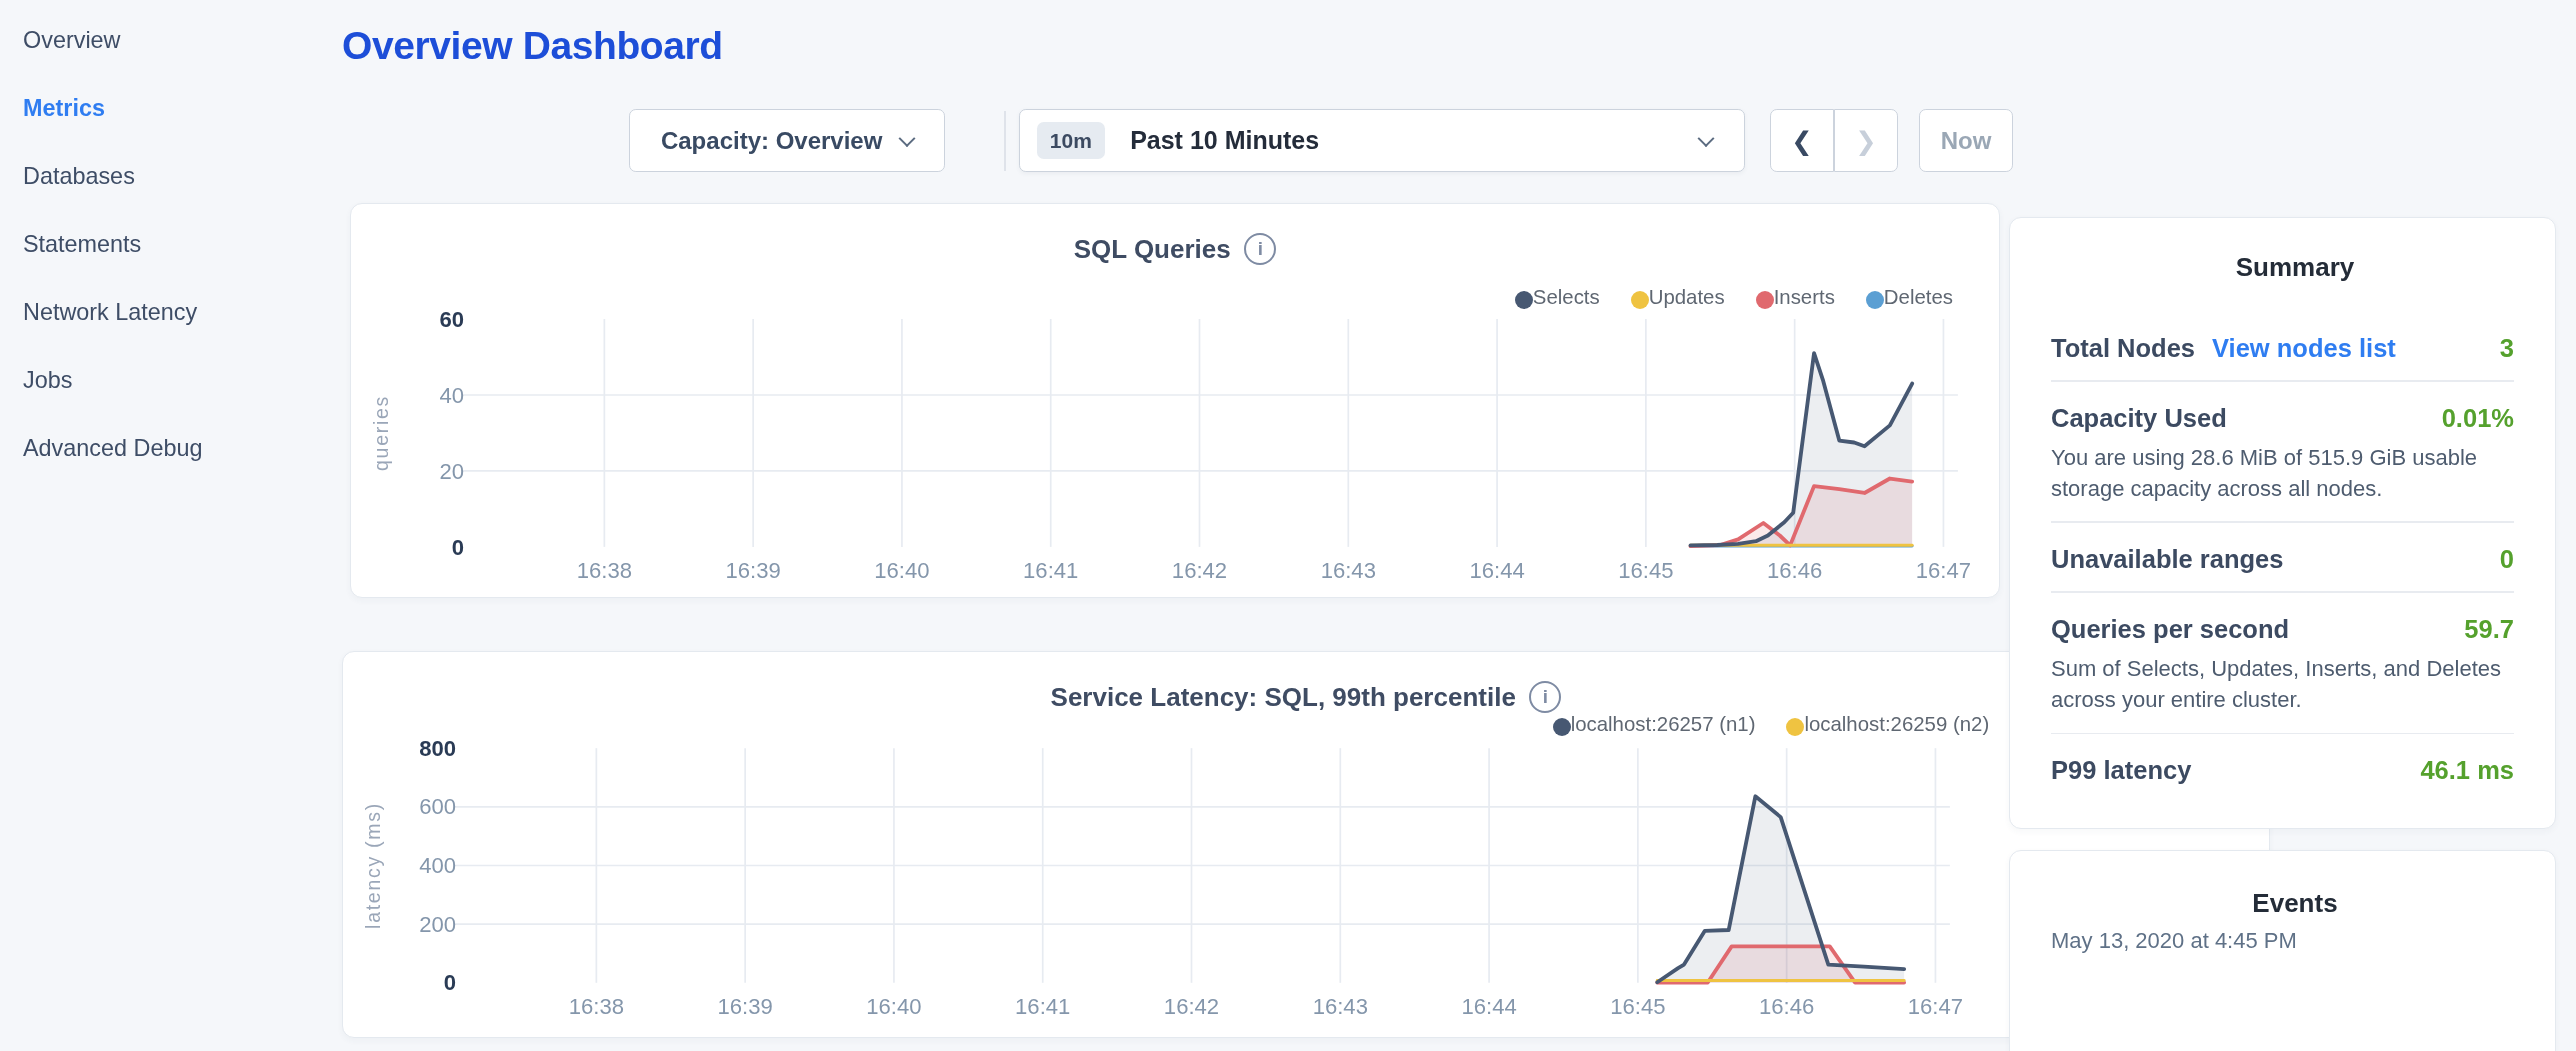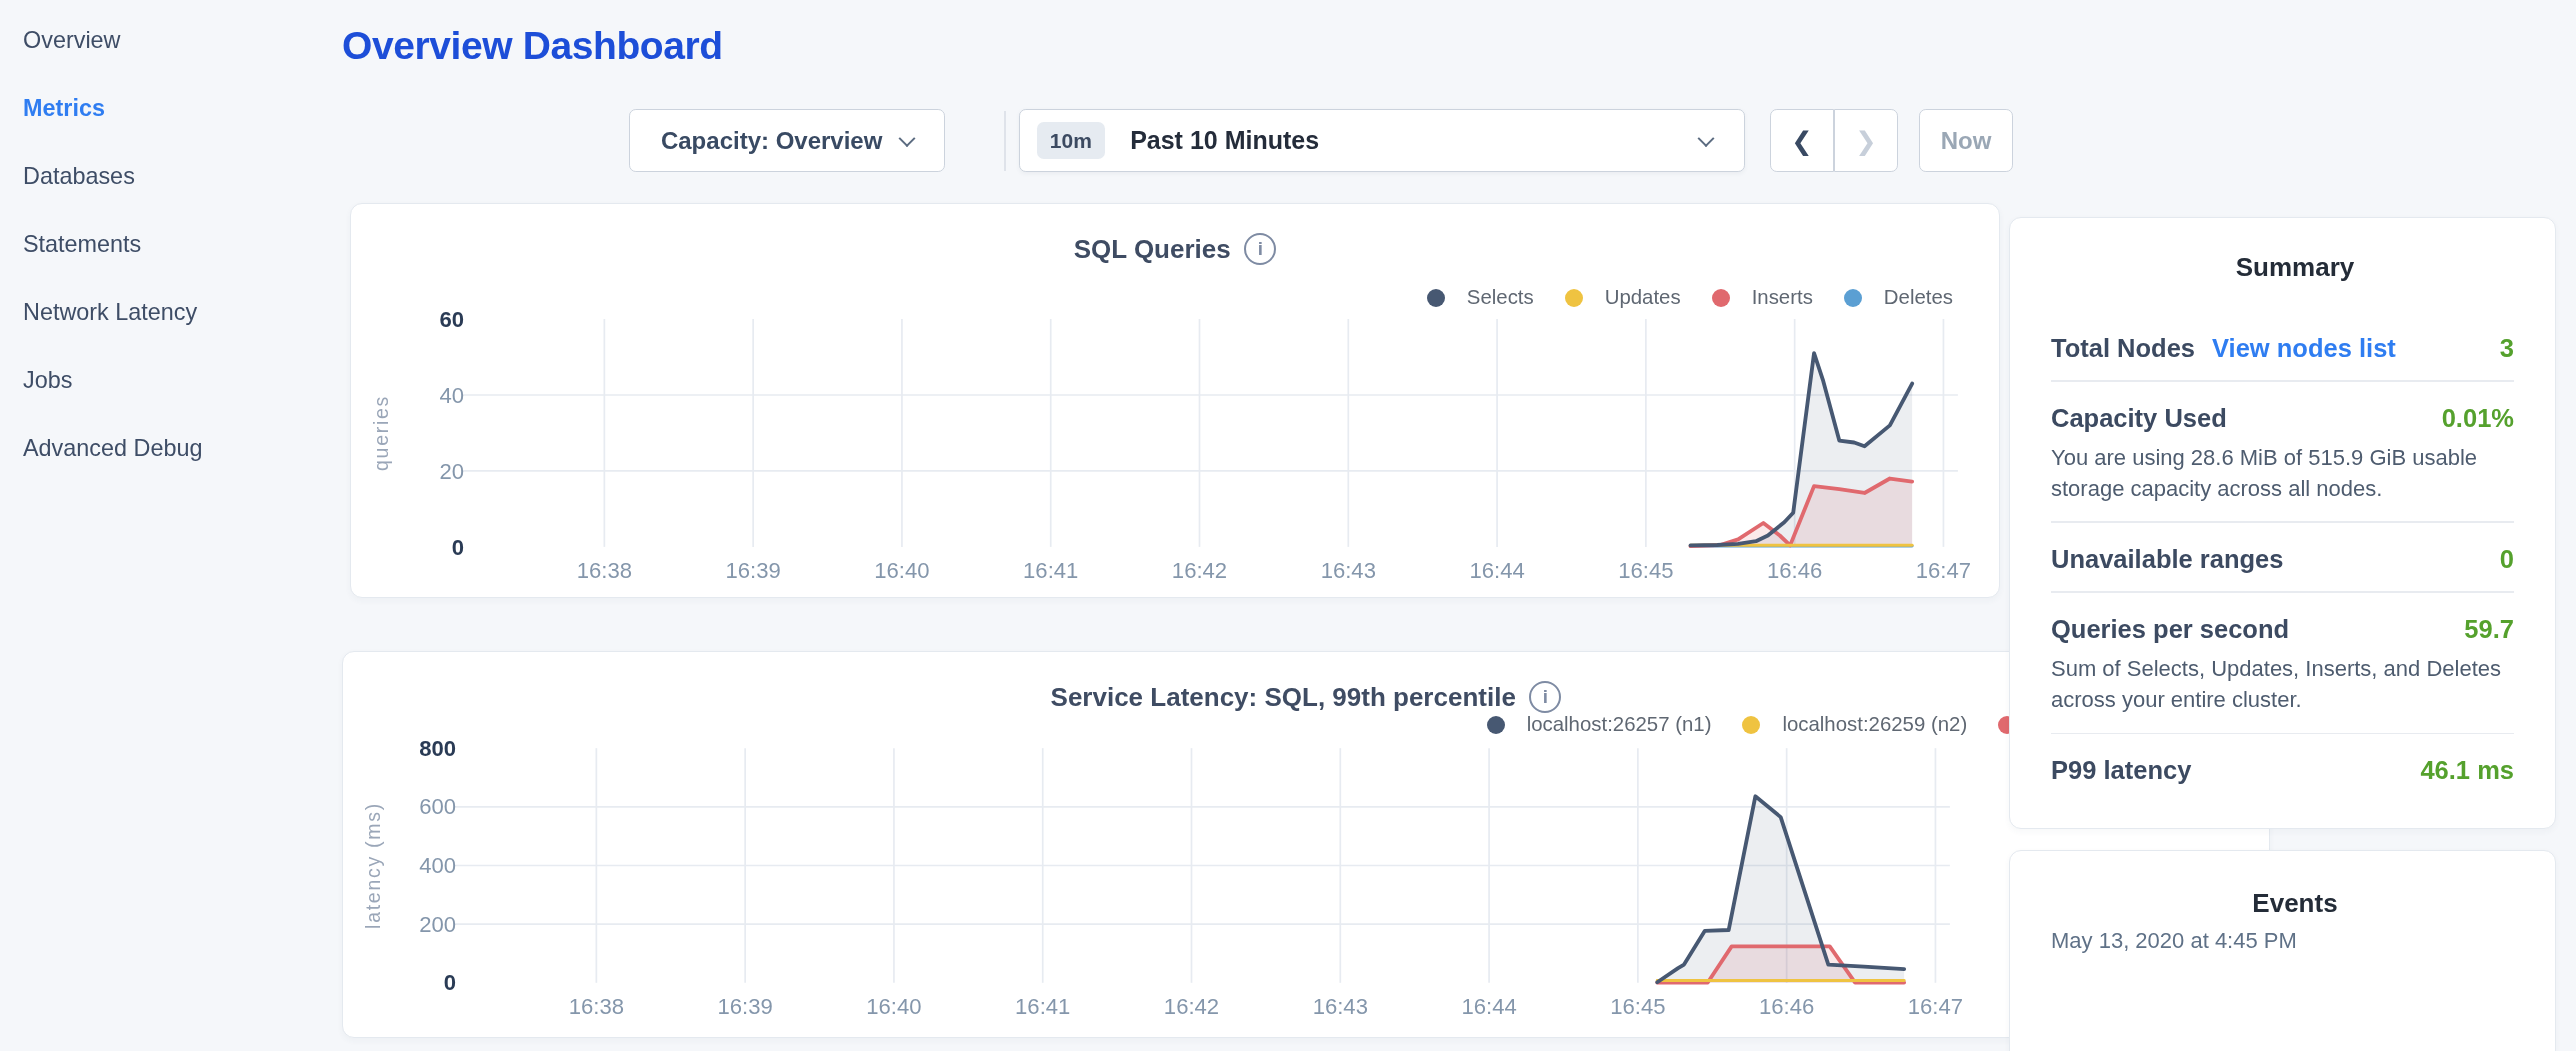--- a/index.html
+++ b/index.html
@@ -36,21 +36,21 @@
   .lat-card { left:342px; top:651px; width:1928px; height:387px; }
   .summary-card { left:2009px; top:217px; width:547px; height:612px; }
   .events-card { left:2009px; top:850px; width:547px; height:255px; }
 
   
   .chart-head { position:absolute; left:0; right:0; top:29px; display:flex; align-items:center; justify-content:center; gap:13.6px; }
   .chart-title { font-size:26px; font-weight:bold; color:#3f4c63; }
   .info-icon { width:32px; height:32px; border:2.6px solid #7e8ba3; border-radius:50%; display:flex; align-items:center; justify-content:center;
                font-size:18.7px; color:#7e8ba3; font-weight:bold; cursor:pointer; flex:0 0 auto; }
   .legend { position:absolute; right:46px; display:flex; gap:31px; }
-  .legend-item { display:flex; align-items:center; gap:22px; cursor:pointer; }
+  .legend-item { display:flex; align-items:flex-end; gap:0; cursor:pointer; }
   .legend-dot { width:18px; height:18px; border-radius:50%; }
   .legend-label { font-size:20.4px; color:#5f6772; }
   .plot-svg { position:absolute; left:0; top:0; }
   .tick { font-size:26px; fill:#8496ab; }
   .tick.strong { font-weight:bold; fill:#2a3b55; }
   .axisunit { font-size:23px; fill:#9aa6b8; letter-spacing:2px; }
 
   
   .panel-title { margin-top:34px; text-align:center; font-size:26px; font-weight:bold; color:#242c38;padding-left:25px; }
   .summary-body { padding:0 41px; }

